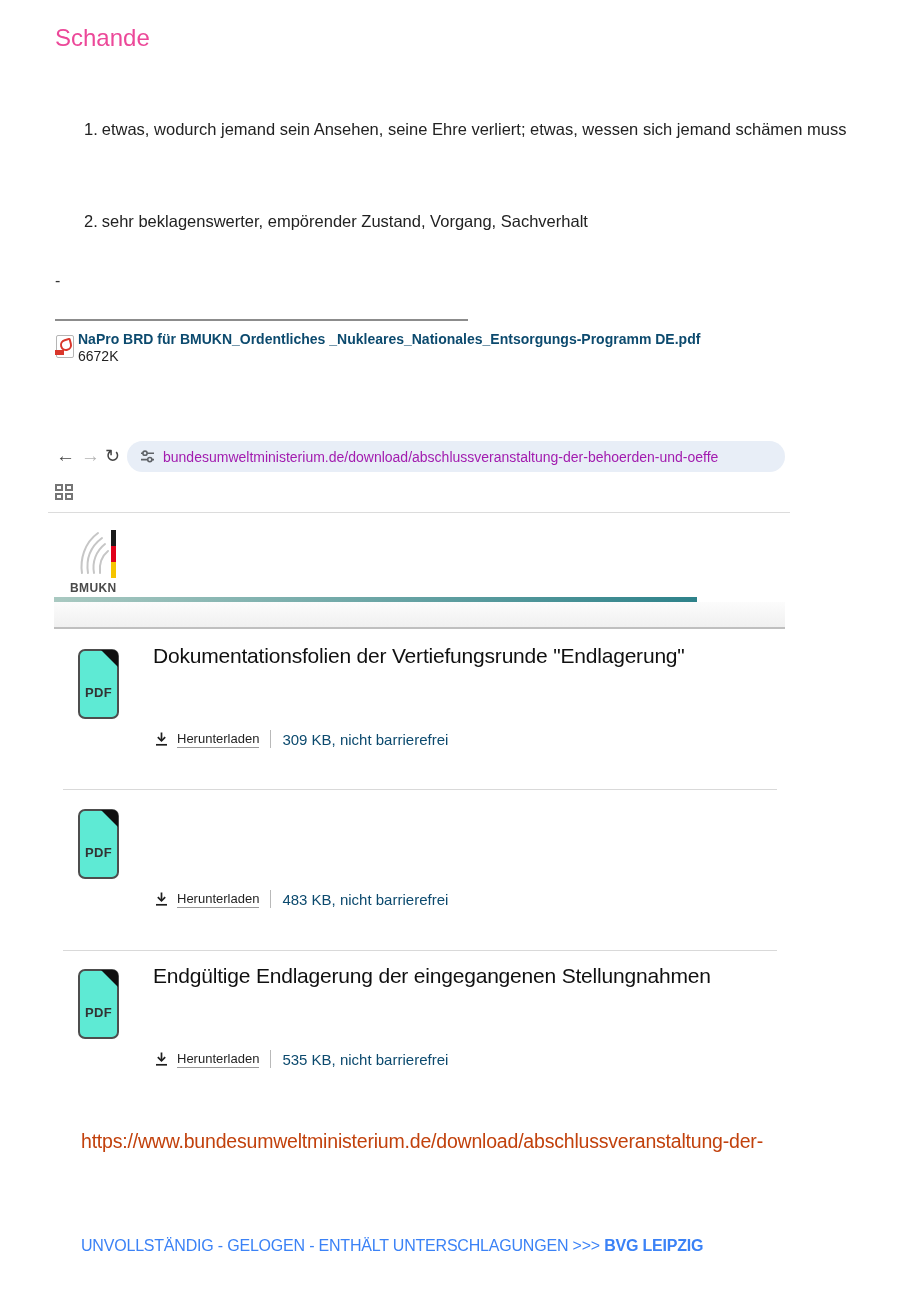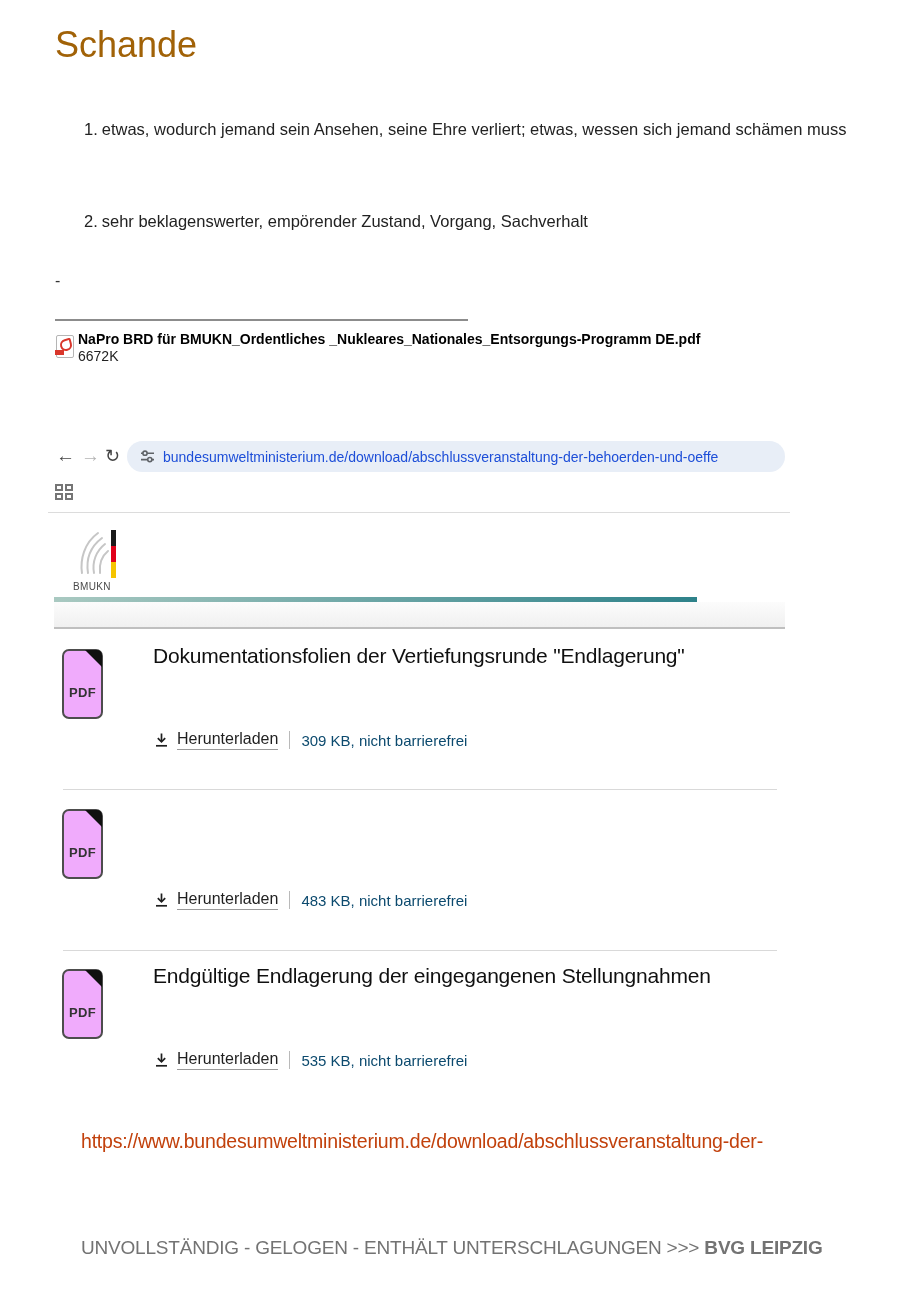--- a/index.html
+++ b/index.html
@@ -1,74 +1,74 @@
 <!DOCTYPE html>
 <html><head>
 <meta charset="utf-8">
 <style>
   html,body{margin:0;padding:0;background:#fff;}
   .canvas{
     position:relative;width:920px;height:1300px;background:#fff;overflow:hidden;
     font-family:"Liberation Sans", sans-serif;color:#1d1d1d;
   }
   
-  .def-title{position:absolute;left:55px;top:24px;font-size:36px;color:#a16207;}
+  .def-title{position:absolute;left:55px;top:24px;font-size:24px;color:#ec4899;}
   .def-item{position:absolute;left:84px;display:flex;font-size:16.5px;line-height:26px;color:#222;}
   .def-item .num{margin-right:4px;white-space:nowrap;}
   .def-item .txt{max-width:815px;}
   .def-item-1{top:116px;}
   .def-item-2{top:208px;}
   .dash{position:absolute;left:55px;top:272px;font-size:16px;color:#333;}
   
   .attach-rule{position:absolute;left:55px;top:319px;width:413px;height:2px;background:#8c8c8c;}
   .pdf-mini{position:absolute;left:56px;top:335px;width:16px;height:21px;background:#fff;border:1px solid #b5b5b5;border-radius:2px;}
   .pm-swirl{position:absolute;left:3px;top:3px;width:8px;height:8px;border:2px solid #d9362b;border-radius:55% 15% 55% 55%;transform:rotate(-15deg);}
   .pm-bar{position:absolute;left:-2px;bottom:2px;width:9px;height:5px;background:#d9362b;}
   .attach-text{position:absolute;left:78px;top:331px;line-height:16.5px;}
-  .attach-name{font-size:14px;font-weight:700;color:#000000;}
+  .attach-name{font-size:14px;font-weight:700;color:#0c4a6e;}
   .attach-size{font-size:14px;color:#222;}
   
   .nav{position:absolute;top:445px;font-size:19px;color:#454545;line-height:22px;}
   .nav.back{left:56px;}
   .nav.fwd{left:81px;color:#b3b3b3;}
   .nav.reload{left:105px;font-size:18px;}
   .urlbar{position:absolute;left:127px;top:441px;width:658px;height:31px;border-radius:16px;background:#e8eef7;display:flex;align-items:center;overflow:hidden;}
   .urlbar svg{margin:0 8px 0 13px;flex:0 0 auto;}
-  .url-text{font-size:14px;color:#1d4ed8;white-space:nowrap;overflow:hidden;}
+  .url-text{font-size:14px;color:#a21caf;white-space:nowrap;overflow:hidden;}
   .grid-icon{position:absolute;left:55px;top:484px;width:24px;height:21px;display:grid;grid-template-columns:8px 8px;grid-template-rows:7px 7px;gap:2px;}
   .grid-icon i{border:2px solid #757575;background:#fdfdfd;}
   .chrome-divider{position:absolute;left:48px;top:512px;width:742px;height:1px;background:#dcdcdc;}
   
   .logo{position:absolute;left:70px;top:528px;width:60px;height:66px;}
   .logo .eagle{position:absolute;left:8px;top:1px;}
   .flag{position:absolute;left:41px;top:2px;width:5px;height:48px;}
   .flag .fb{display:block;width:100%;height:16px;background:#1a1a1a;}
   .flag .fr{display:block;width:100%;height:16px;background:#e1001a;}
   .flag .fg{display:block;width:100%;height:16px;background:#f5c400;}
-  .logo-text{position:absolute;left:0px;top:53px;width:41px;text-align:right;font-size:10px;font-weight:400;letter-spacing:.4px;color:#4a4a4a;}
+  .logo-text{position:absolute;left:0px;top:53px;width:41px;text-align:right;font-size:12px;font-weight:700;letter-spacing:.4px;color:#4a4a4a;}
   
   .teal-bar{position:absolute;left:54px;top:597px;width:643px;height:5px;background:linear-gradient(90deg,#a9c9c1,#2e828a);}
   .band{position:absolute;left:54px;top:602px;width:731px;height:25px;background:linear-gradient(180deg,#fcfcfc,#f0f0f0);border-bottom:2px solid #bfbfbf;}
   
   .dl-item{position:absolute;left:62px;width:720px;height:135px;}
   .dl-1{top:645px;} .dl-2{top:805px;} .dl-3{top:965px;}
-  .pdf-big{position:absolute;left:0;top:4px;width:37px;height:66px;border:2px solid #4d4d4d;border-radius:7px;background:#f0abfc;}
+  .pdf-big{position:absolute;left:16px;top:4px;width:37px;height:66px;border:2px solid #4d4d4d;border-radius:7px;background:#5eead4;}
   .pdf-fold{position:absolute;right:-1px;top:-1px;width:0;height:0;border-top:17px solid #101010;border-left:17px solid transparent;border-top-right-radius:5px;}
   .pdf-badge{position:absolute;left:0;right:0;top:34px;text-align:center;font-size:13px;font-weight:700;color:#333;letter-spacing:.3px;}
   .dl-title{position:absolute;left:91px;top:-6px;max-width:560px;font-size:21px;font-weight:400;letter-spacing:-0.2px;line-height:34px;color:#101010;}
   .dl-row{position:absolute;left:91px;top:85px;display:flex;align-items:center;}
   .dl-row svg{margin-right:7px;}
-  .dl-link{font-size:16px;color:#1f1f1f;text-decoration:none;border-bottom:1px solid #9a9a9a;padding-bottom:1px;cursor:pointer;}
+  .dl-link{font-size:13px;color:#1f1f1f;text-decoration:none;border-bottom:1px solid #9a9a9a;padding-bottom:1px;cursor:pointer;}
   .vsep{width:1px;height:18px;background:#b9b9b9;margin:0 11px;}
   .dl-meta{font-size:15px;color:#0c4a6e;}
   .hdiv{position:absolute;left:63px;width:714px;height:1px;background:#d9d9d9;}
   .hdiv-1{top:789px;} .hdiv-2{top:950px;}
   
   .footer-links{position:absolute;left:81px;top:1127px;font-size:19.5px;line-height:29px;letter-spacing:-0.2px;color:#c2410c;}
-  .verdict{position:absolute;left:81px;top:1237px;font-size:19px;letter-spacing:-0.2px;color:#737373;white-space:nowrap;}
+  .verdict{position:absolute;left:81px;top:1237px;font-size:16px;letter-spacing:-0.2px;color:#3b82f6;white-space:nowrap;}
   .verdict .vb{font-weight:700;}
 </style>
 </head>
 <body>
 
 <div class="canvas">
 
   <div class="def-title">Schande</div>
   <div class="def-item def-item-1">
     <span class="num">1.</span>

